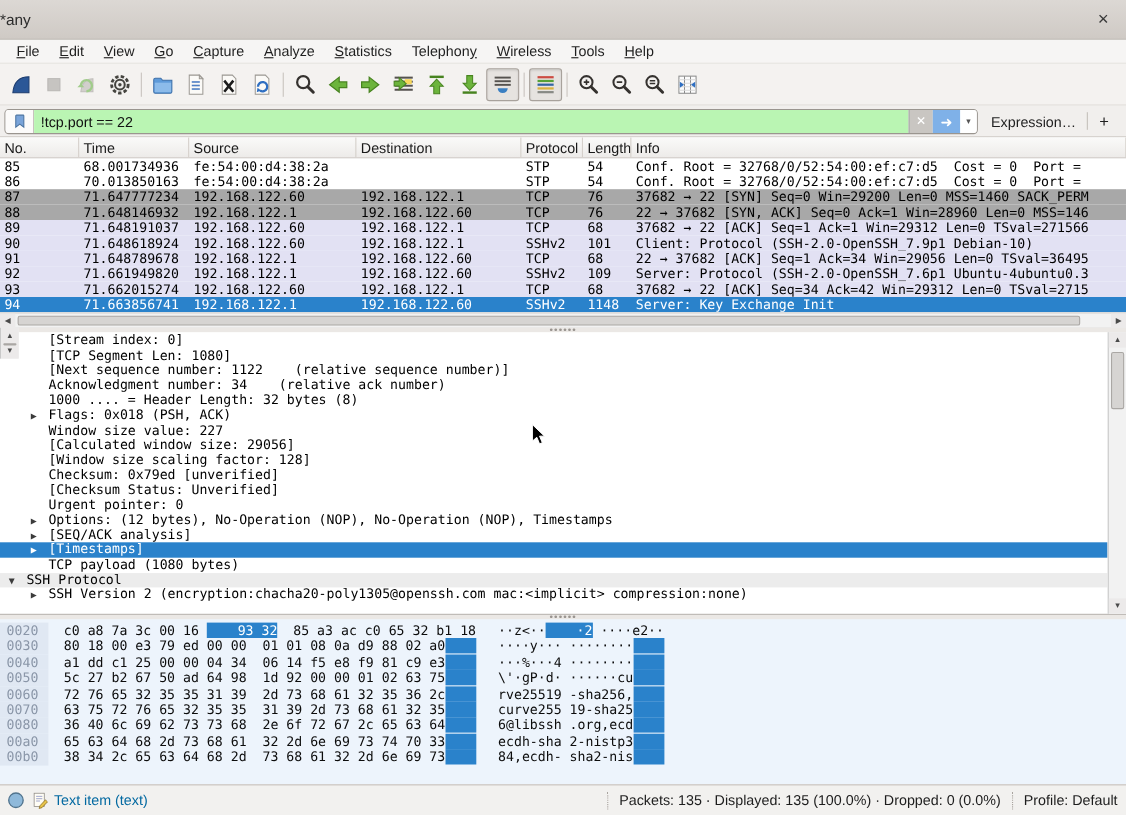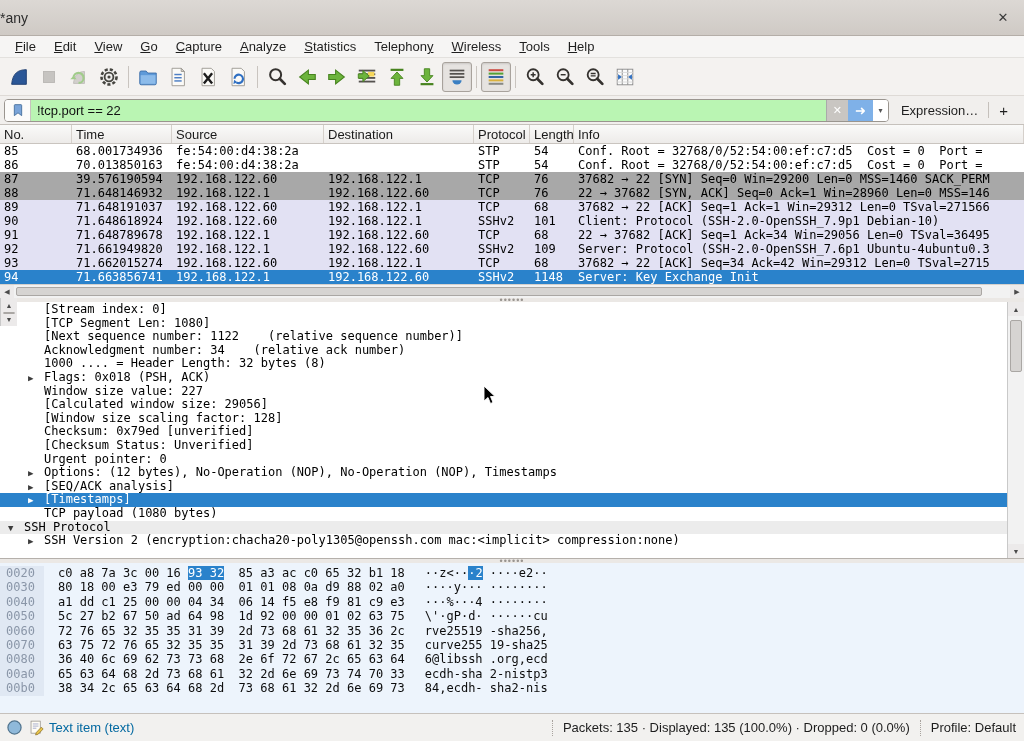--- a/index.html
+++ b/index.html
@@ -82,21 +82,21 @@
   .dline.sel { background:#2a82cb; color:#fff; }
   .dline.sel .tw { color:#fff; }
   .dline.shade { background:#ececec; }
 
   
   .hexpane { height:150px; background:#edf4fc; font-family:"DejaVu Sans Mono",monospace; font-size:12px; overflow:hidden; padding-top:3px; }
   .hrow { height:14.4px; line-height:14.4px; white-space:pre; display:flex; }
   .hrow .off { width:44px; padding-left:6px; color:#8a96a8; background:#e0e8f3; margin-right:14px; }
   .hrow .hx { color:#0c0c0c; }
   .hrow .as { margin-left:20px; color:#0c0c0c; }
-  .hl { background:#2a82cb; color:#fff; }
+  .hl { background:#2a82cb; color:#fff;padding-left:28px; }
 
   
   .statusbar { height:28px; background:#f2f1ef; border-top:1px solid #c6c1bc; display:flex; align-items:center; padding:0 8px 0 6px; }
   .sicon { margin-right:5px; display:flex; align-items:center; }
   .sleft { margin-left:0; color:#0369a1; }
   .sspacer { flex:1; }
   .ssep { width:1px; height:16px; border-left:1px dotted #a8a39e; margin:0 10px; }
   .sright { color:#1d1d1d; }
 
   .cursor { position:absolute; left:483px; top:386px; pointer-events:none; z-index:50; }
@@ -309,21 +309,21 @@
           <span class="c no">86</span>
           <span class="c time">70.013850163</span>
           <span class="c src">fe:54:00:d4:38:2a</span>
           <span class="c dst"></span>
           <span class="c proto">STP</span>
           <span class="c len">54</span>
           <span class="c info">Conf. Root = 32768/0/52:54:00:ef:c7:d5  Cost = 0  Port = </span>
         </div>
       <div class="pgrid prow row-gray">
           <span class="c no">87</span>
-          <span class="c time">39.576190594</span>
+          <span class="c time">71.647777234</span>
           <span class="c src">192.168.122.60</span>
           <span class="c dst">192.168.122.1</span>
           <span class="c proto">TCP</span>
           <span class="c len">76</span>
           <span class="c info">37682 → 22 [SYN] Seq=0 Win=29200 Len=0 MSS=1460 SACK_PERM</span>
         </div>
       <div class="pgrid prow row-gray">
           <span class="c no">88</span>
           <span class="c time">71.648146932</span>
           <span class="c src">192.168.122.1</span>

